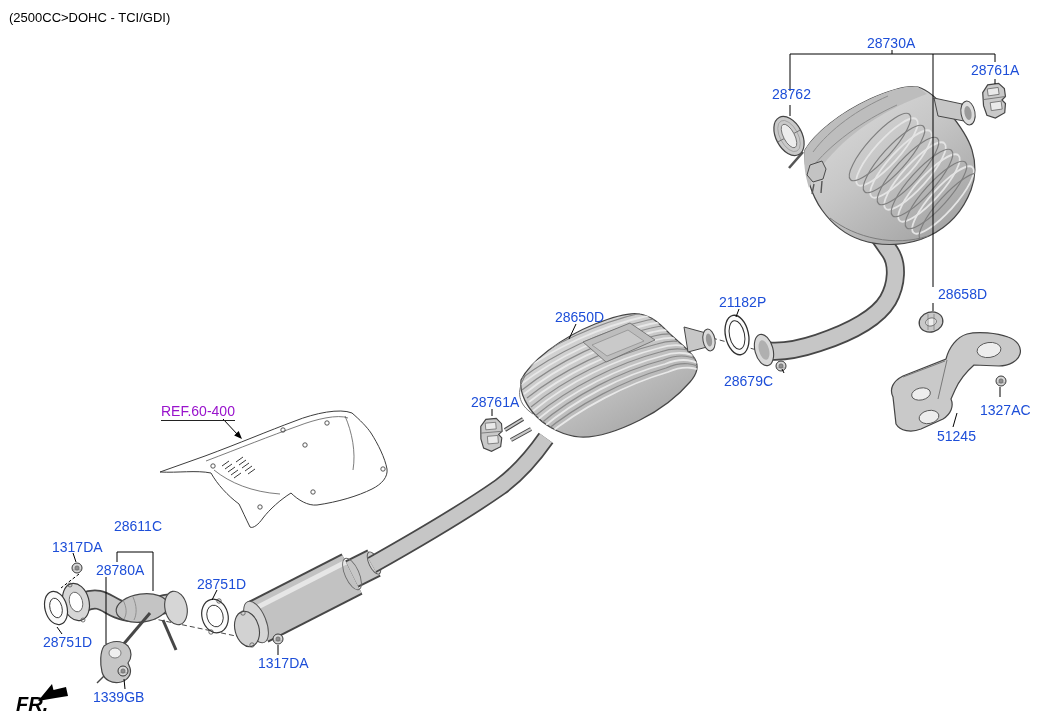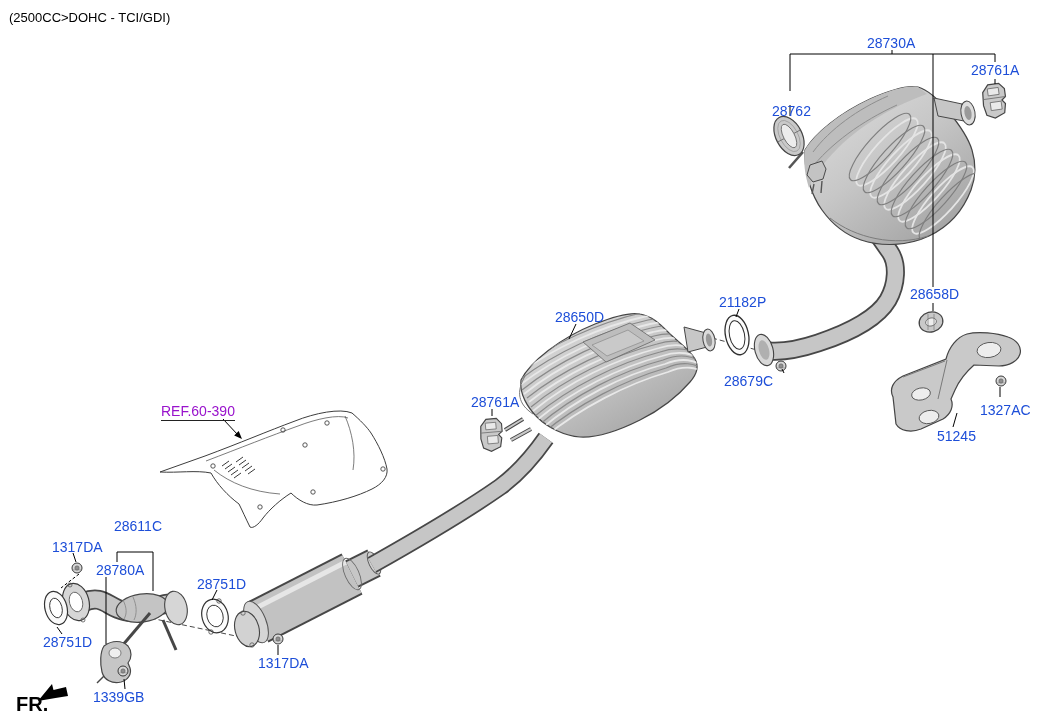--- a/index.html
+++ b/index.html
@@ -2,21 +2,21 @@
 <html><head>
 <meta charset="utf-8">
 <style>
   html,body{margin:0;padding:0;background:#fff;}
   .stage{position:relative;width:1063px;height:727px;background:#fff;overflow:hidden;
          font-family:"Liberation Sans", sans-serif;}
   .stage svg{position:absolute;left:0;top:0;}
   .lbl{position:absolute;font-size:14px;line-height:15px;color:#1d4ed8;white-space:nowrap;z-index:5;cursor:pointer;}
   .lbl.title{color:#000;font-size:13px;cursor:default;}
   .lbl.ref{color:#9913cc;border-bottom:1.2px solid #222;padding-bottom:1px;}
-  .lbl.fr{color:#000;font-size:20px;font-weight:bold;cursor:default;}
+  .lbl.fr{color:#000;font-size:20px;font-weight:bold;cursor:default;font-style:italic;}
 </style>
 </head>
 <body>
 
 <div class="stage">
 
 <svg width="1063" height="727" viewBox="0 0 1063 727">
   <defs>
     <linearGradient id="gBody" x1="0" y1="0" x2="0.8" y2="1">
       <stop offset="0" stop-color="#e0e0e0"></stop>
@@ -250,29 +250,29 @@
     <polygon points="242,439 234.2,435.5 238.7,431.1" fill="#000" stroke="none"></polygon>
   </g>
 
   <polygon points="38,701 52,684 53.5,690 66,687 68,696 55.5,698" fill="#000"></polygon>
 </svg>
 
 <div class="lbl title" style="left:9px;top:10px">(2500CC&gt;DOHC - TCI/GDI)</div>
 
 <div class="lbl" style="left:867px;top:36px">28730A</div>
 <div class="lbl" style="left:971px;top:63px">28761A</div>
-<div class="lbl" style="left:772px;top:104px">28762</div>
-<div class="lbl" style="left:910px;top:287px">28658D</div>
+<div class="lbl" style="left:772px;top:87px">28762</div>
+<div class="lbl" style="left:938px;top:287px">28658D</div>
 <div class="lbl" style="left:719px;top:295px">21182P</div>
 <div class="lbl" style="left:555px;top:310px">28650D</div>
 <div class="lbl" style="left:724px;top:374px">28679C</div>
 <div class="lbl" style="left:471px;top:395px">28761A</div>
 <div class="lbl" style="left:980px;top:403px">1327AC</div>
 <div class="lbl" style="left:937px;top:429px">51245</div>
-<div class="lbl ref" style="left:161px;top:404px">REF.60-390</div>
+<div class="lbl ref" style="left:161px;top:404px">REF.60-400</div>
 <div class="lbl" style="left:52px;top:540px">1317DA</div>
 <div class="lbl" style="left:114px;top:519px">28611C</div>
 <div class="lbl" style="left:96px;top:563px">28780A</div>
 <div class="lbl" style="left:197px;top:577px">28751D</div>
 <div class="lbl" style="left:43px;top:635px">28751D</div>
 <div class="lbl" style="left:258px;top:656px">1317DA</div>
 <div class="lbl" style="left:93px;top:690px">1339GB</div>
 <div class="lbl fr" style="left:16px;top:697px">FR.</div>
 
 </div>

